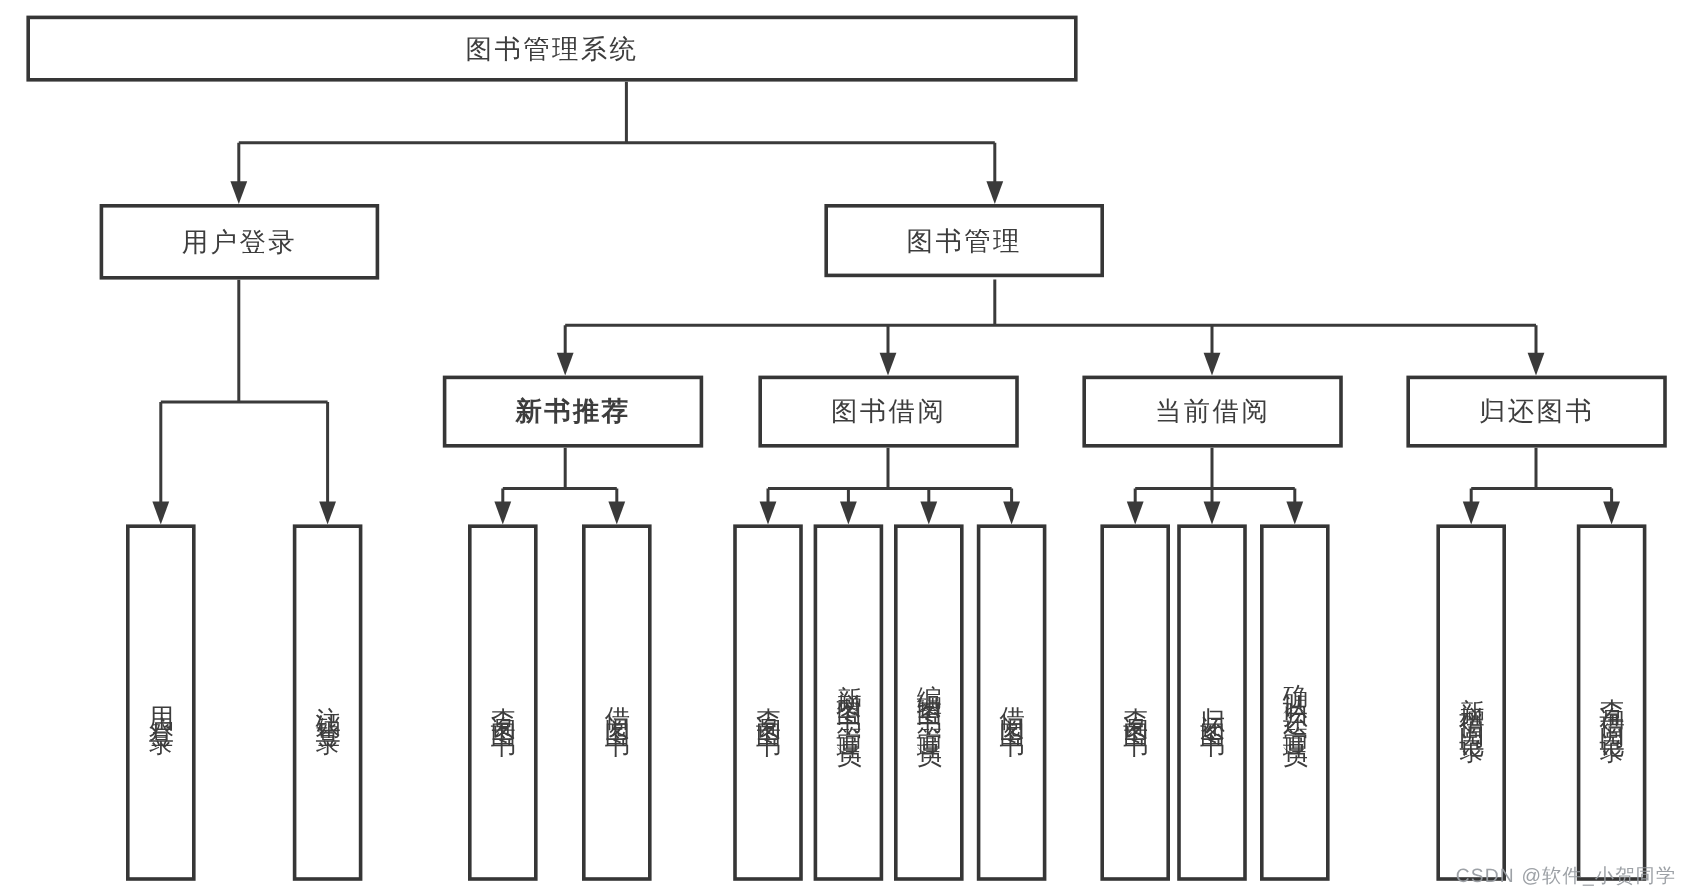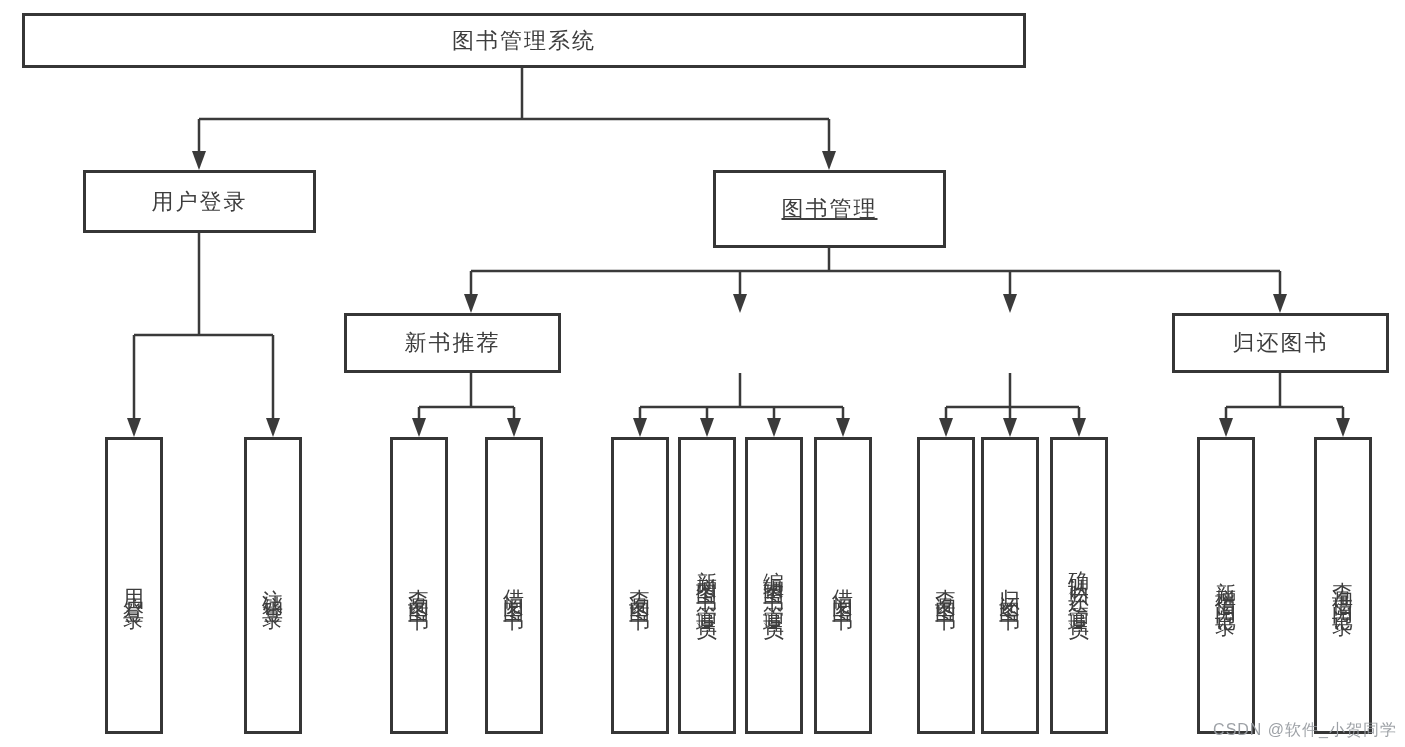--- a/index.html
+++ b/index.html
@@ -38,27 +38,27 @@
     white-space: nowrap;
   }
   .node.v span {
     writing-mode: vertical-rl;
     text-orientation: mixed;
     font-size: 21px;
     letter-spacing: 7px;
     line-height: 1;
   }
   
-  .n-root   { left: 22px;  top: 13px;  width: 1004px; height: 55px; }
+  .n-root   { left: 22px;  top: 13px;  width: 876px; height: 55px; }
   
   .n-l2a    { left: 83px;  top: 170px; width: 233px; height: 63px; }
-  .n-l2b    { left: 713px; top: 170px; width: 233px; height: 78px; text-decoration: underline; }
+  .n-l2b    { left: 687px; top: 170px; width: 233px; height: 61px; }
   
   .n-l3     { top: 313px; width: 217px; height: 60px; }
-  .n-l3a    { left: 344px; }
+  .n-l3a    { left: 369px; font-weight: bold; }
   .n-l3b    { left: 632px; }
   .n-l3c    { left: 902px; }
   .n-l3d    { left: 1172px; }
   
   .n-l4     { top: 437px; width: 58px; height: 297px; }
   .n-g1c1   { left: 105px; }
   .n-g1c2   { left: 244px; }
   .n-g2c1   { left: 390px; }
   .n-g2c2   { left: 485px; }
   .n-g3c1   { left: 611px; }
@@ -140,20 +140,26 @@
   <div class="node h n-l2a">
     <span>用户登录</span>
   </div>
   <div class="node h n-l2b">
     <span>图书管理</span>
   </div>
 
   <div class="node h n-l3 n-l3a">
     <span>新书推荐</span>
   </div>
+  <div class="node h n-l3 n-l3b">
+    <span>图书借阅</span>
+  </div>
+  <div class="node h n-l3 n-l3c">
+    <span>当前借阅</span>
+  </div>
   <div class="node h n-l3 n-l3d">
     <span>归还图书</span>
   </div>
 
   <div class="node v n-l4 n-g1c1">
     <span>用户登录</span>
   </div>
   <div class="node v n-l4 n-g1c2">
     <span>注销登录</span>
   </div>

